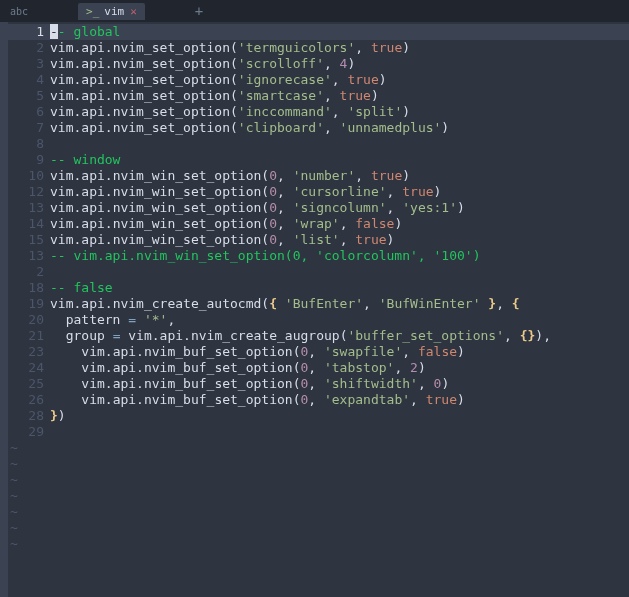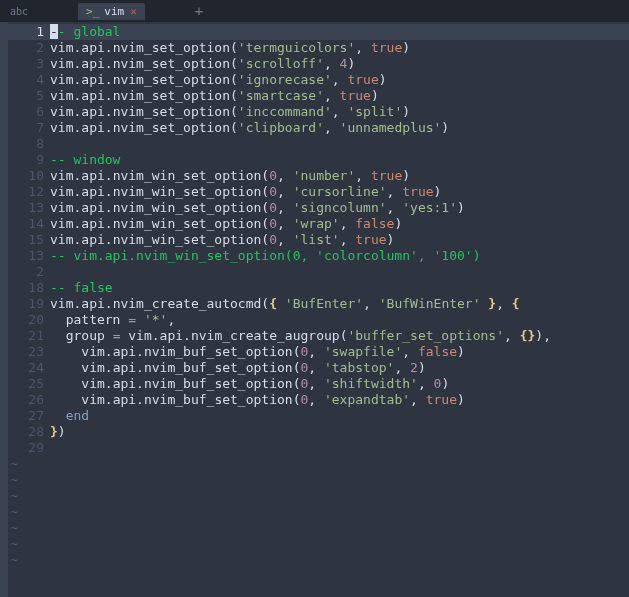--- a/index.html
+++ b/index.html
@@ -138,21 +138,20 @@
       <div class="line"><div class="gutter">13</div><div class="code-cell"><span class="tk-comment">-- vim.api.nvim_win_set_option(0, 'colorcolumn', '100')</span></div></div>
       <div class="line"><div class="gutter">2</div><div class="code-cell"></div></div>
       <div class="line"><div class="gutter">18</div><div class="code-cell"><span class="tk-comment">-- false</span></div></div>
       <div class="line"><div class="gutter">19</div><div class="code-cell"><span class="tk-ident">vim</span><span class="tk-punct">.</span><span class="tk-ident">api</span><span class="tk-punct">.</span><span class="tk-ident">nvim_create_autocmd</span><span class="tk-punct">(</span><span class="tk-brace-y">{</span><span class="tk-punct"> </span><span class="tk-string">'BufEnter'</span><span class="tk-punct">, </span><span class="tk-string">'BufWinEnter'</span><span class="tk-punct"> </span><span class="tk-brace-y">}</span><span class="tk-punct">, </span><span class="tk-brace-y">{</span></div></div>
       <div class="line"><div class="gutter">20</div><div class="code-cell"><span class="tk-ident">  pattern </span><span class="tk-keyword">=</span><span class="tk-punct"> </span><span class="tk-string">'*'</span><span class="tk-punct">,</span></div></div>
       <div class="line"><div class="gutter">21</div><div class="code-cell"><span class="tk-ident">  group </span><span class="tk-keyword">=</span><span class="tk-ident"> vim</span><span class="tk-punct">.</span><span class="tk-ident">api</span><span class="tk-punct">.</span><span class="tk-ident">nvim_create_augroup</span><span class="tk-punct">(</span><span class="tk-string">'buffer_set_options'</span><span class="tk-punct">, </span><span class="tk-brace-y">{}</span><span class="tk-punct">),</span></div></div>
       <div class="line"><div class="gutter">23</div><div class="code-cell"><span class="tk-ident">    vim</span><span class="tk-punct">.</span><span class="tk-ident">api</span><span class="tk-punct">.</span><span class="tk-ident">nvim_buf_set_option</span><span class="tk-punct">(</span><span class="tk-number">0</span><span class="tk-punct">, </span><span class="tk-string">'swapfile'</span><span class="tk-punct">, </span><span class="tk-bool">false</span><span class="tk-punct">)</span></div></div>
       <div class="line"><div class="gutter">24</div><div class="code-cell"><span class="tk-ident">    vim</span><span class="tk-punct">.</span><span class="tk-ident">api</span><span class="tk-punct">.</span><span class="tk-ident">nvim_buf_set_option</span><span class="tk-punct">(</span><span class="tk-number">0</span><span class="tk-punct">, </span><span class="tk-string">'tabstop'</span><span class="tk-punct">, </span><span class="tk-number">2</span><span class="tk-punct">)</span></div></div>
       <div class="line"><div class="gutter">25</div><div class="code-cell"><span class="tk-ident">    vim</span><span class="tk-punct">.</span><span class="tk-ident">api</span><span class="tk-punct">.</span><span class="tk-ident">nvim_buf_set_option</span><span class="tk-punct">(</span><span class="tk-number">0</span><span class="tk-punct">, </span><span class="tk-string">'shiftwidth'</span><span class="tk-punct">, </span><span class="tk-number">0</span><span class="tk-punct">)</span></div></div>
       <div class="line"><div class="gutter">26</div><div class="code-cell"><span class="tk-ident">    vim</span><span class="tk-punct">.</span><span class="tk-ident">api</span><span class="tk-punct">.</span><span class="tk-ident">nvim_buf_set_option</span><span class="tk-punct">(</span><span class="tk-number">0</span><span class="tk-punct">, </span><span class="tk-string">'expandtab'</span><span class="tk-punct">, </span><span class="tk-bool">true</span><span class="tk-punct">)</span></div></div>
-      <div class="line"><div class="gutter">27</div><div class="code-cell"><span class="tk-punct">  </span><span class="tk-keyword">end</span></div></div>
       <div class="line"><div class="gutter">28</div><div class="code-cell"><span class="tk-brace-y">}</span><span class="tk-punct">)</span></div></div>
       <div class="line"><div class="gutter">29</div><div class="code-cell"></div></div>
       <div class="tilde">~</div>
       <div class="tilde">~</div>
       <div class="tilde">~</div>
       <div class="tilde">~</div>
       <div class="tilde">~</div>
       <div class="tilde">~</div>
       <div class="tilde">~</div>
     </div>

